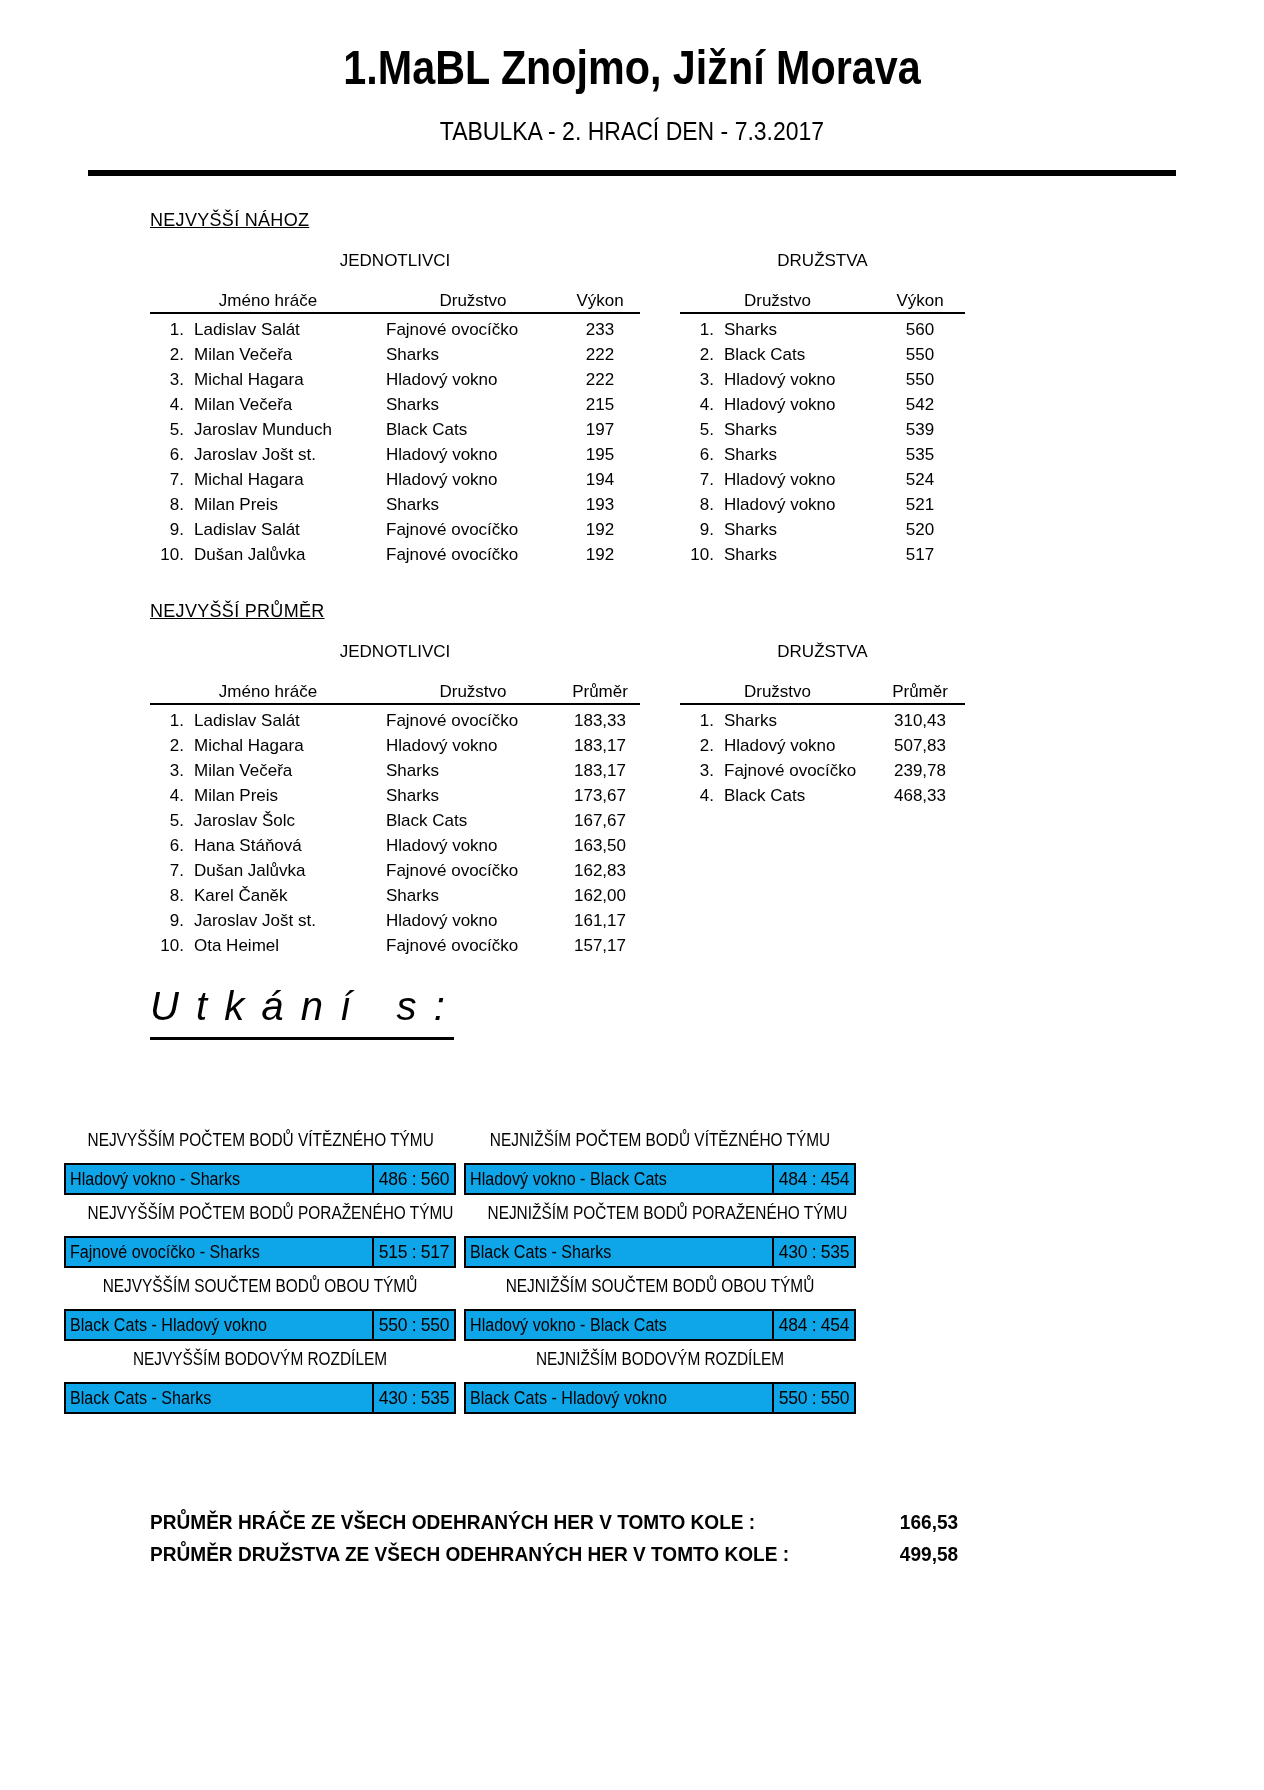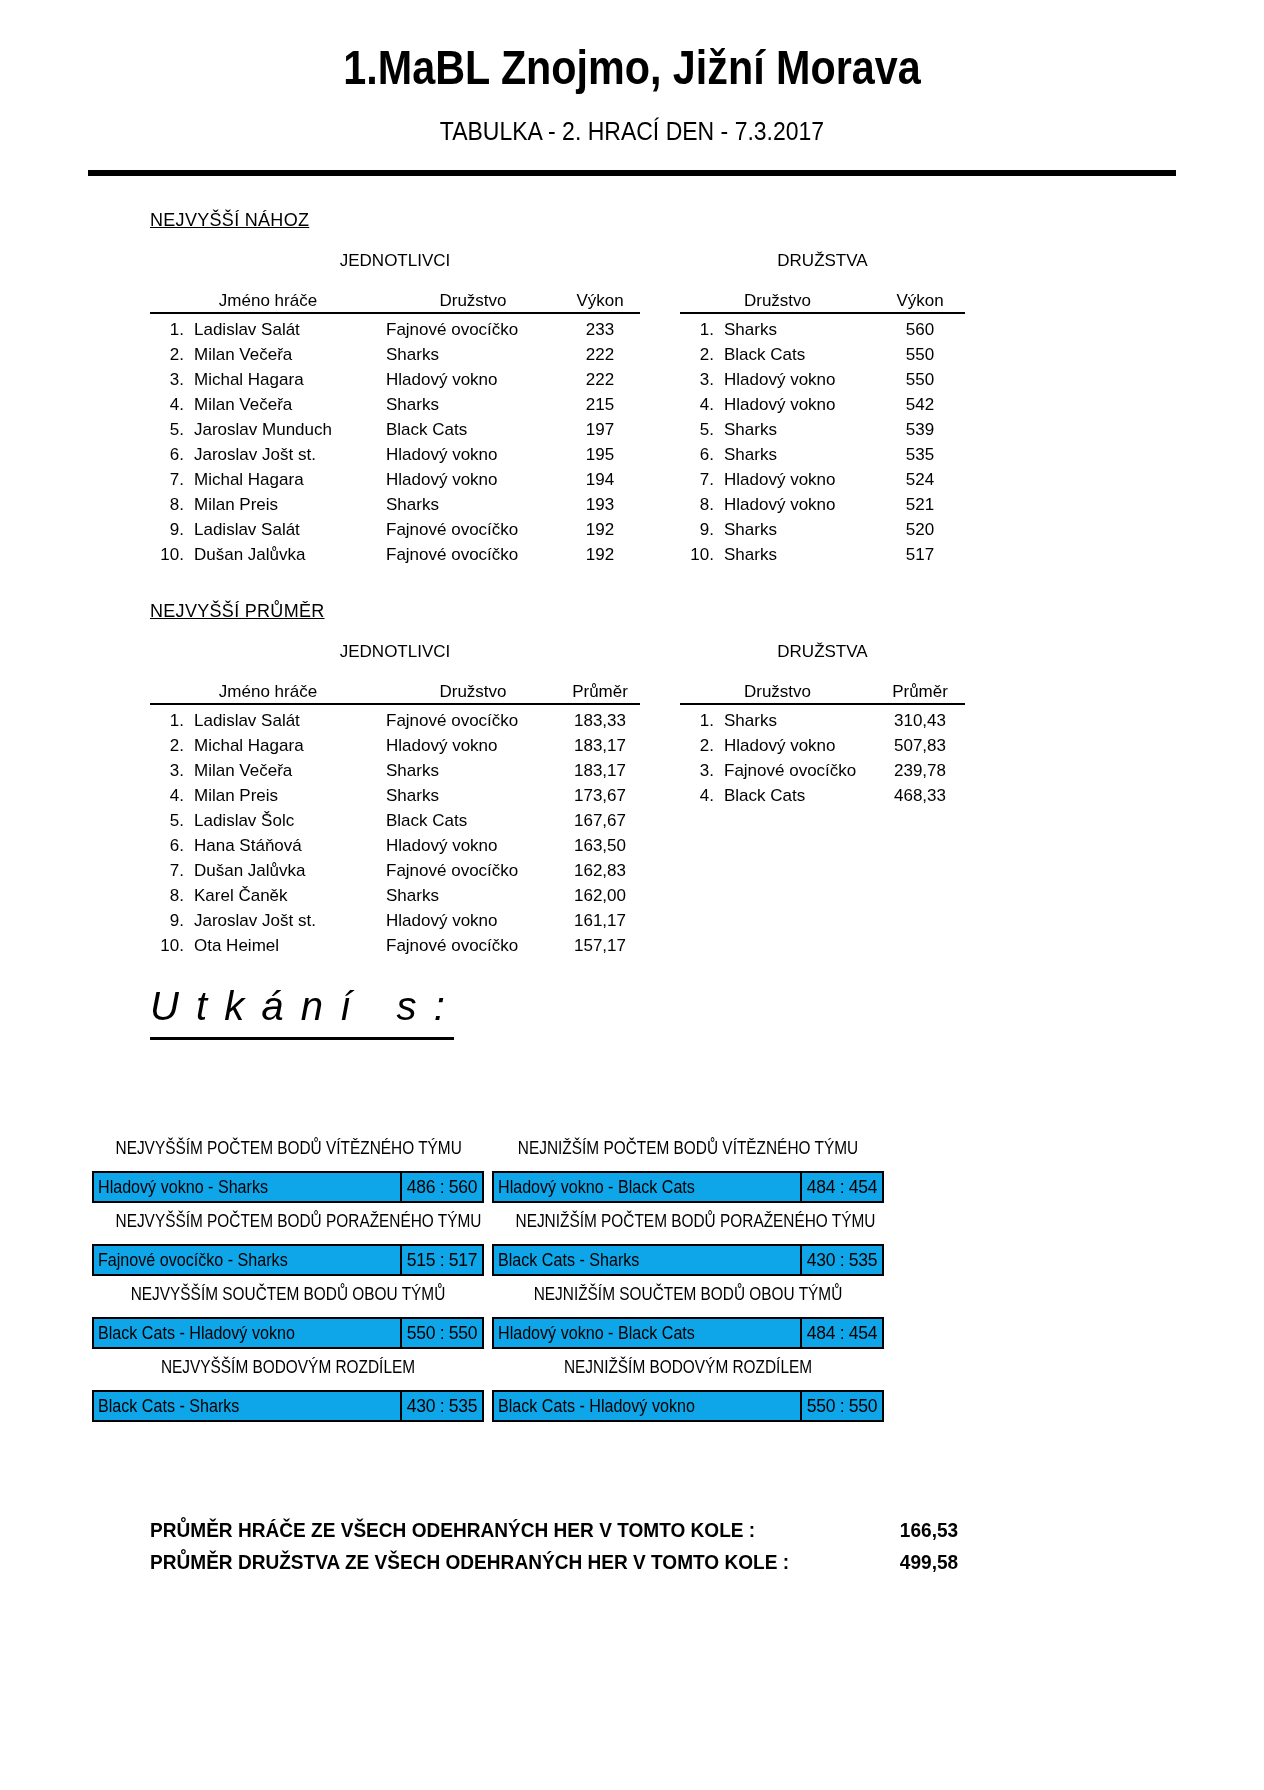--- a/index.html
+++ b/index.html
@@ -63,32 +63,32 @@
   .h-team { width: 174px; text-align: center; }
   .h-val  { width: 80px; text-align: center; }
   .t-rank { width: 34px; text-align: right; }
   .t-team { width: 161px; padding-left: 10px; }
   .t-val  { width: 90px; text-align: center; }
   .th-team { width: 195px; text-align: center; }
   .th-val  { width: 90px; text-align: center; }
 
   .utkani-heading {
     display: inline-block;
-    margin: 26px 0 16px 150px;
+    margin: 26px 0 8px 150px;
     font-size: 40px;
     font-style: italic;
     letter-spacing: 3px;
     white-space: pre;
     border-bottom: 3px solid #000;
     padding-bottom: 8px;
     padding-right: 6px;
   }
 
   .boxes {
-    margin: 82px 0 0 92px;
+    margin: 82px 0 0 64px;
     display: grid;
     grid-template-columns: 392px 392px;
     column-gap: 30px;
     row-gap: 29px;
     gap: 8px;
   }
   .box-item { width: 392px; }
   .box-label {
     text-align: center;
     font-size: 17.5px;
@@ -318,21 +318,21 @@
 
               <div class="tr">
                 <span class="td rank">4.</span>
                 <span class="td name">Milan Preis</span>
                 <span class="td teamcol">Sharks</span>
                 <span class="td valcol">173,67</span>
               </div>
 
               <div class="tr">
                 <span class="td rank">5.</span>
-                <span class="td name">Ladislav Šolc</span>
+                <span class="td name">Jaroslav Šolc</span>
                 <span class="td teamcol">Black Cats</span>
                 <span class="td valcol">167,67</span>
               </div>
 
               <div class="tr">
                 <span class="td rank">6.</span>
                 <span class="td name">Hana Stáňová</span>
                 <span class="td teamcol">Hladový vokno</span>
                 <span class="td valcol">163,50</span>
               </div>

